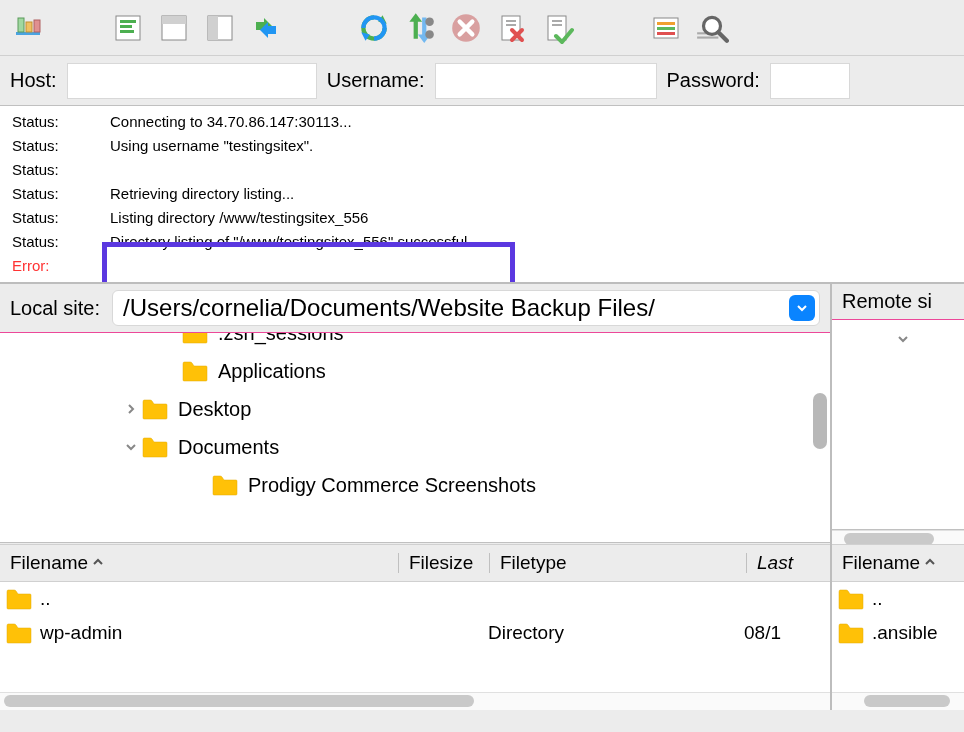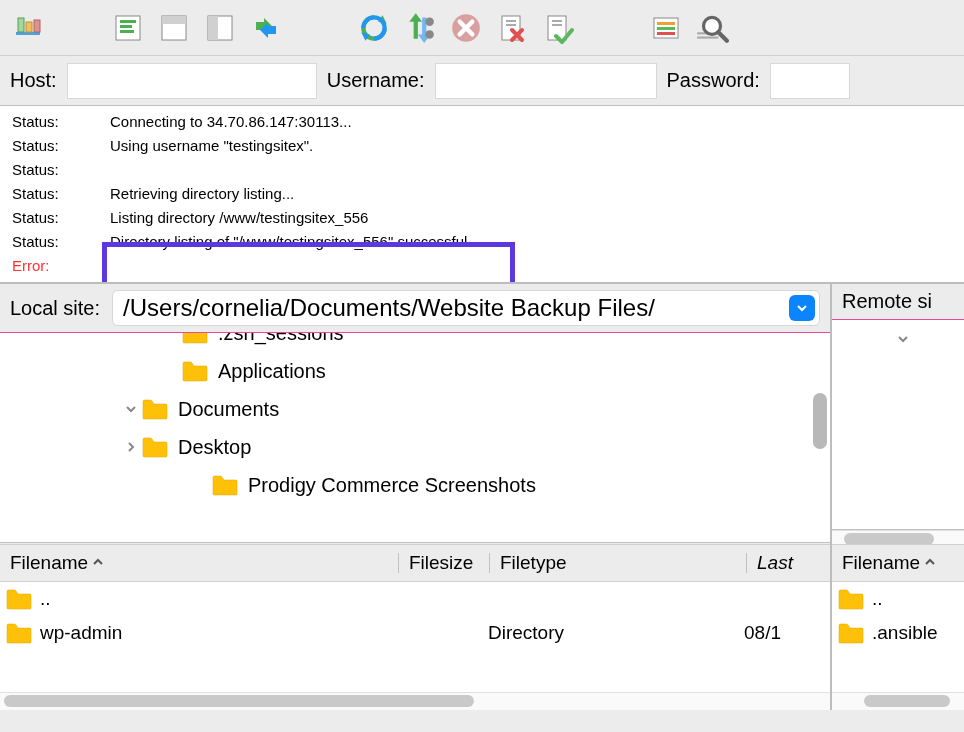--- a/index.html
+++ b/index.html
@@ -377,43 +377,43 @@
               <svg class="folder folder-icon" width="26" height="22" viewBox="0 0 26 22">
                 <path d="M1 4 L1 20 Q1 21 2 21 L24 21 Q25 21 25 20 L25 7 Q25 6 24 6 L12 6 L10 3 Q9.5 2 8 2 L2 2 Q1 2 1 4 Z" fill="#ffc107" stroke="#e0a800" stroke-width="0.5"></path>
               </svg>
             </span>
             <span>Applications</span>
           </div>
           <div class="tree-row">
             <span class="tree-indent" style="width:120px"></span>
             <span class="chevron">
               <svg width="12" height="12" viewBox="0 0 12 12">
-                <path d="M2 4 L6 8 L10 4" fill="none" stroke="#888" stroke-width="2"></path>
-              </svg>
-            </span>
-            <span>
-              <svg class="folder folder-icon" width="26" height="22" viewBox="0 0 26 22">
-                <path d="M1 4 L1 20 Q1 21 2 21 L24 21 Q25 21 25 20 L25 7 Q25 6 24 6 L12 6 L10 3 Q9.5 2 8 2 L2 2 Q1 2 1 4 Z" fill="#ffc107" stroke="#e0a800" stroke-width="0.5"></path>
-              </svg>
-            </span>
-            <span>Documents</span>
+                <path d="M4 2 L8 6 L4 10" fill="none" stroke="#888" stroke-width="2"></path>
+              </svg>
+            </span>
+            <span>
+              <svg class="folder folder-icon" width="26" height="22" viewBox="0 0 26 22">
+                <path d="M1 4 L1 20 Q1 21 2 21 L24 21 Q25 21 25 20 L25 7 Q25 6 24 6 L12 6 L10 3 Q9.5 2 8 2 L2 2 Q1 2 1 4 Z" fill="#ffc107" stroke="#e0a800" stroke-width="0.5"></path>
+              </svg>
+            </span>
+            <span>Desktop</span>
           </div>
           <div class="tree-row">
             <span class="tree-indent" style="width:120px"></span>
             <span class="chevron">
               <svg width="12" height="12" viewBox="0 0 12 12">
-                <path d="M4 2 L8 6 L4 10" fill="none" stroke="#888" stroke-width="2"></path>
-              </svg>
-            </span>
-            <span>
-              <svg class="folder folder-icon" width="26" height="22" viewBox="0 0 26 22">
-                <path d="M1 4 L1 20 Q1 21 2 21 L24 21 Q25 21 25 20 L25 7 Q25 6 24 6 L12 6 L10 3 Q9.5 2 8 2 L2 2 Q1 2 1 4 Z" fill="#ffc107" stroke="#e0a800" stroke-width="0.5"></path>
-              </svg>
-            </span>
-            <span>Desktop</span>
+                <path d="M2 4 L6 8 L10 4" fill="none" stroke="#888" stroke-width="2"></path>
+              </svg>
+            </span>
+            <span>
+              <svg class="folder folder-icon" width="26" height="22" viewBox="0 0 26 22">
+                <path d="M1 4 L1 20 Q1 21 2 21 L24 21 Q25 21 25 20 L25 7 Q25 6 24 6 L12 6 L10 3 Q9.5 2 8 2 L2 2 Q1 2 1 4 Z" fill="#ffc107" stroke="#e0a800" stroke-width="0.5"></path>
+              </svg>
+            </span>
+            <span>Documents</span>
           </div>
           <div class="tree-row">
             <span class="tree-indent" style="width:190px"></span>
             <span class="chevron"></span>
             <span>
               <svg class="folder folder-icon" width="26" height="22" viewBox="0 0 26 22">
                 <path d="M1 4 L1 20 Q1 21 2 21 L24 21 Q25 21 25 20 L25 7 Q25 6 24 6 L12 6 L10 3 Q9.5 2 8 2 L2 2 Q1 2 1 4 Z" fill="#ffc107" stroke="#e0a800" stroke-width="0.5"></path>
               </svg>
             </span>
             <span>Prodigy Commerce Screenshots</span>

